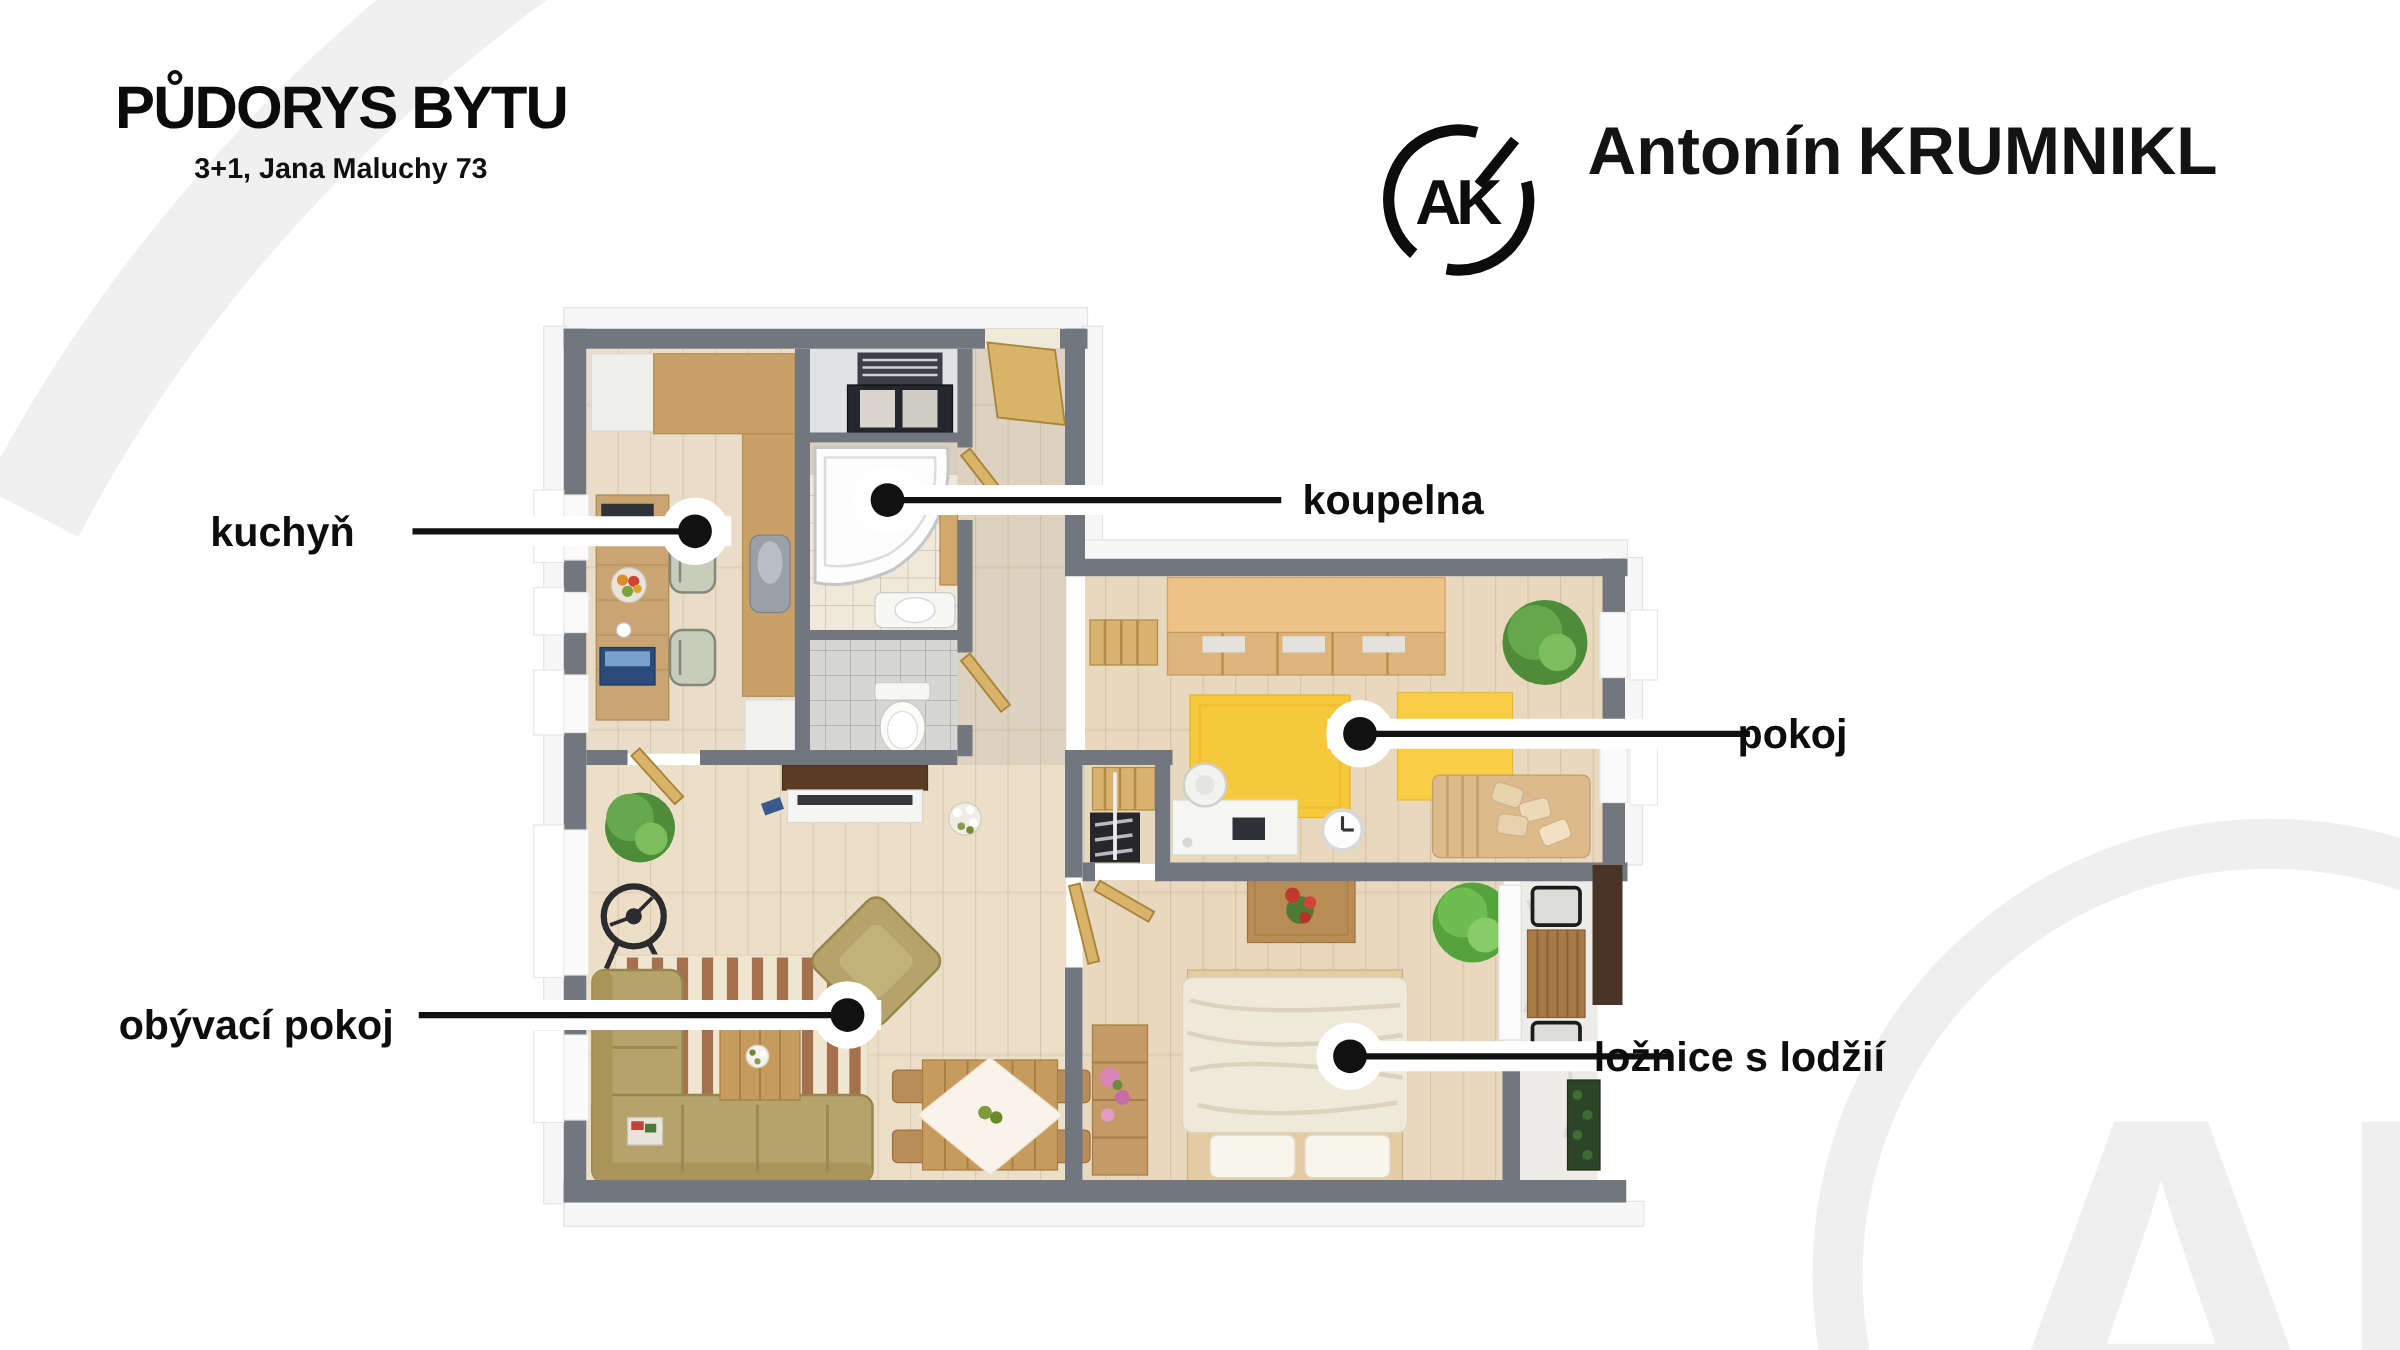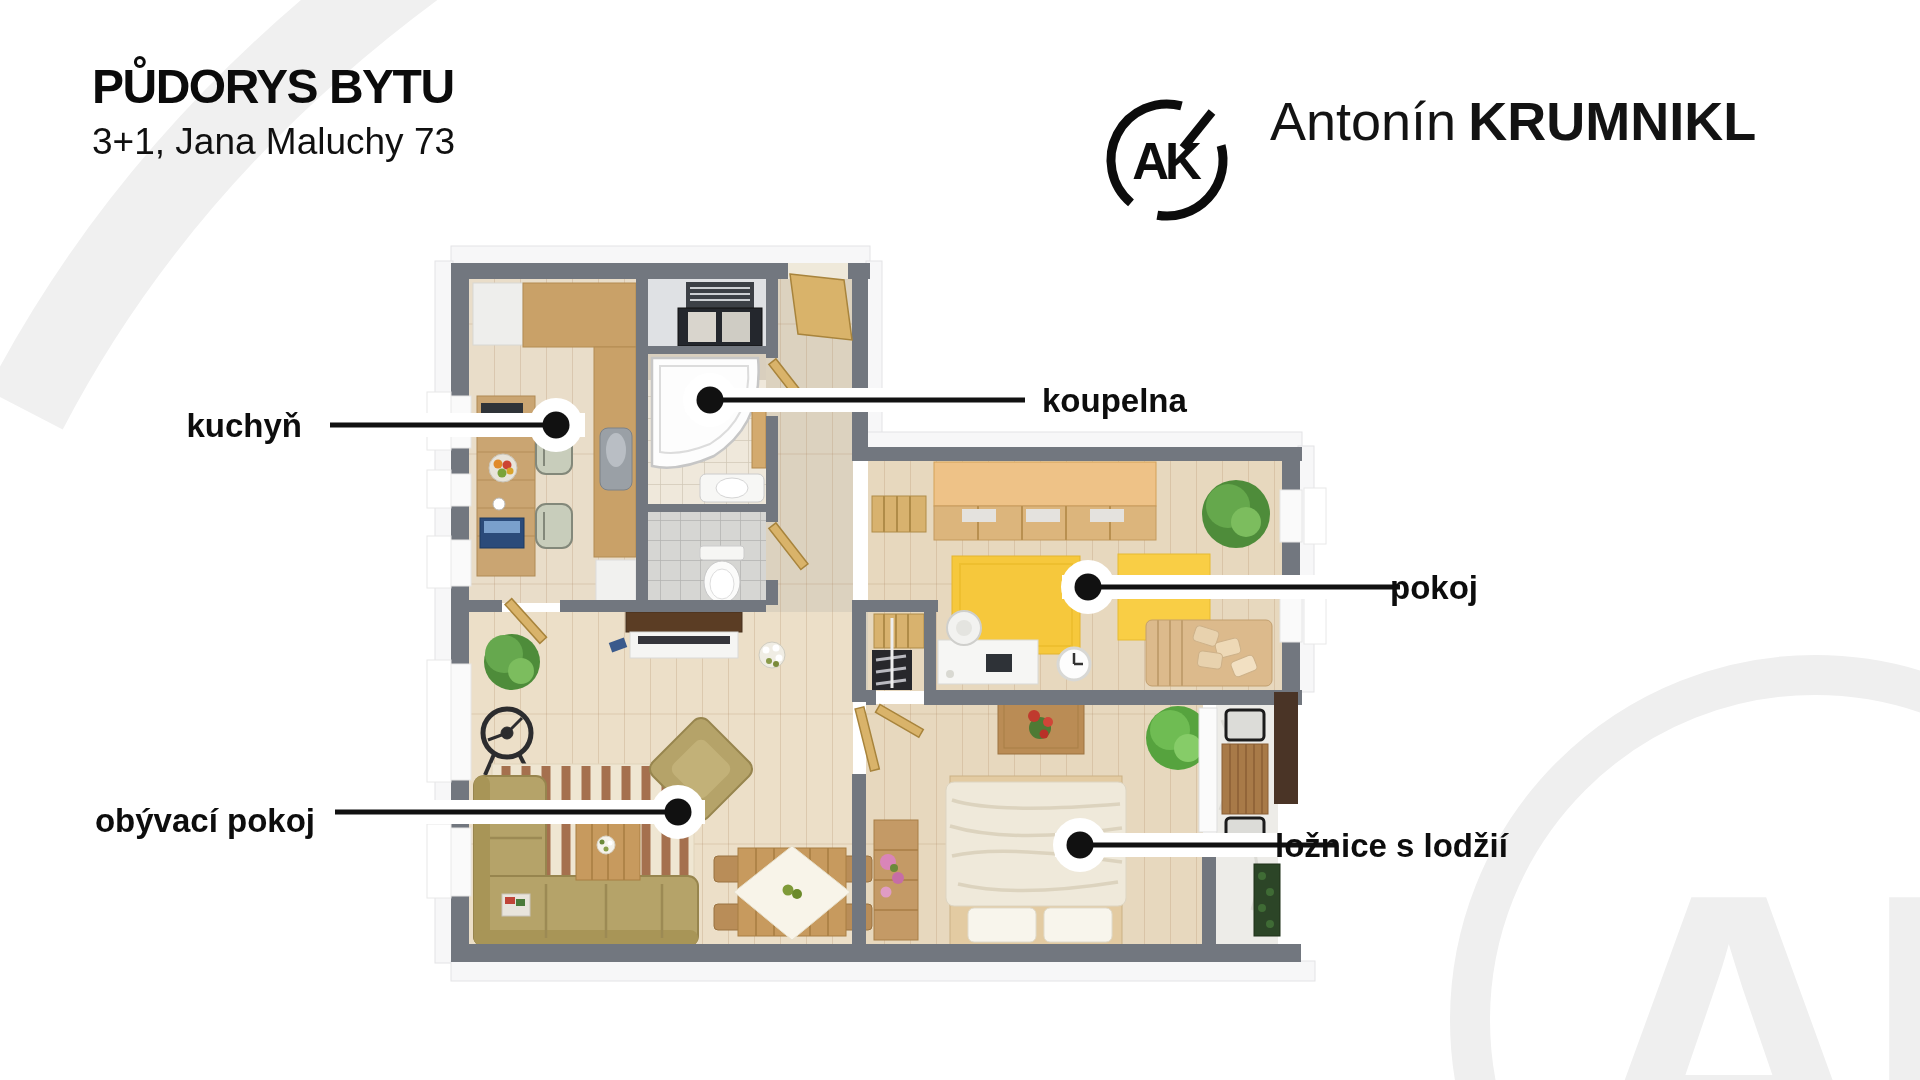--- a/index.html
+++ b/index.html
@@ -1,24 +1,24 @@
 <!DOCTYPE html>
 <html><head>
 <meta charset="utf-8">
 <style>
   html,body{margin:0;padding:0;background:#ffffff;}
   #canvas{position:relative;width:1920px;height:1080px;overflow:hidden;background:#ffffff;
           font-family:"Liberation Sans", sans-serif;}
   #plan-svg{position:absolute;left:0;top:0;width:1920px;height:1080px;}
   .hdr{position:absolute;left:92px;top:62px;}
   .hdr-title{font-size:48px;font-weight:700;letter-spacing:-1.5px;color:#0b0b0b;line-height:1.05;}
-  .hdr-sub{font-size:37px;font-weight:400;color:#101010;margin-top:9px;letter-spacing:0;text-align:center;}
+  .hdr-sub{font-size:23px;font-weight:700;color:#101010;margin-top:9px;letter-spacing:0;text-align:center;}
   .agent{position:absolute;left:1270px;top:94px;}
   .agent-name{font-size:54px;color:#131313;white-space:nowrap;line-height:1.0;}
-  .agent-first{font-weight:400;}
+  .agent-first{font-weight:700;}
   .agent-last{font-weight:700;margin-left:12px;margin-top:36px;}
   .agent-tag{font-size:27px;font-weight:400;color:#1b1b1b;margin-top:7px;}
   #agent-logo{position:absolute;left:1096px;top:86px;width:142px;height:142px;}
   .fp-label{position:absolute;font-size:33px;font-weight:700;color:#0d0d0d;transform:translateY(-50%);
             white-space:nowrap;line-height:1;}
   .fp-label.r{text-align:right;}
 </style>
 </head>
 <body>
 
@@ -400,19 +400,19 @@
     </g>
     <text x="69" y="93" text-anchor="middle" font-size="51" font-weight="bold" letter-spacing="-4" fill="#0d0d0d" font-family="Liberation Sans, sans-serif">AK</text>
     <line x1="87" y1="62" x2="116" y2="26" stroke="#0c0c0c" stroke-width="8.5"></line>
   </svg>
   <div class="agent">
     <div class="agent-name">
       <span class="agent-first">Antonín</span><span class="agent-last">KRUMNIKL</span>
     </div>
   </div>
 
-  <div class="fp-label r" style="left:150px;top:425px;width:152px;">kuchyň</div>
+  <div class="fp-label r" style="left:150px;top:425px;width:152px;text-align:center;">kuchyň</div>
   <div class="fp-label" style="left:1042px;top:400px;">koupelna</div>
   <div class="fp-label" style="left:1390px;top:587px;">pokoj</div>
   <div class="fp-label r" style="left:70px;top:772px;width:245px;margin-top:48px;">obývací pokoj</div>
   <div class="fp-label" style="left:1275px;top:845px;">ložnice s lodžií</div>
 
 </div>
 
 </body></html>

